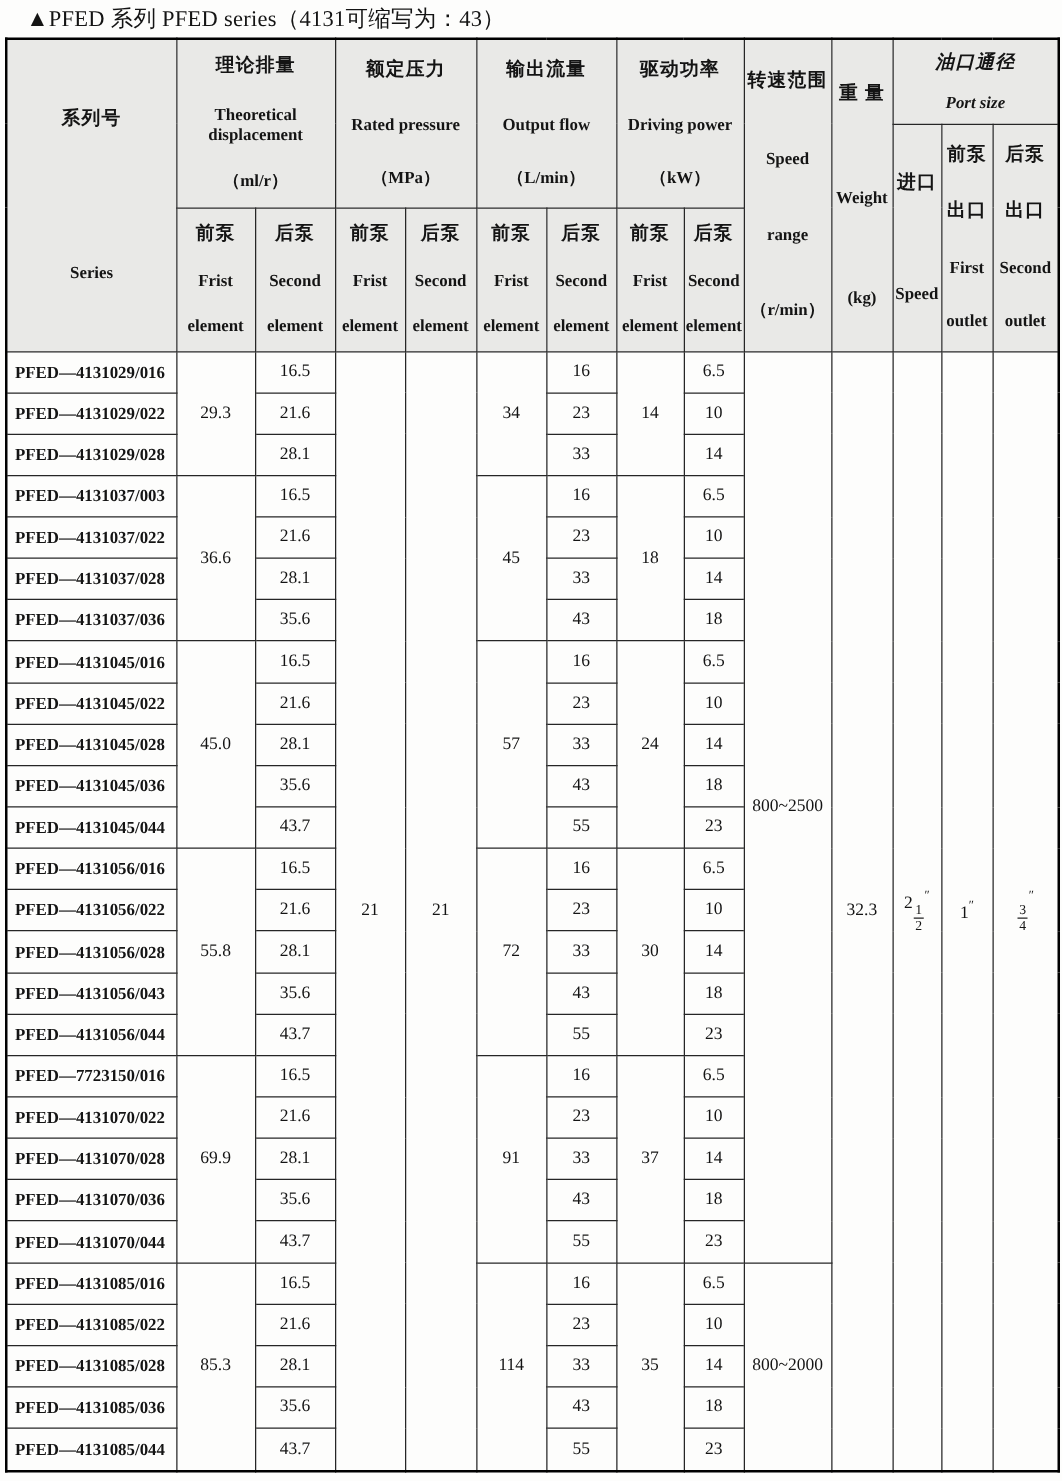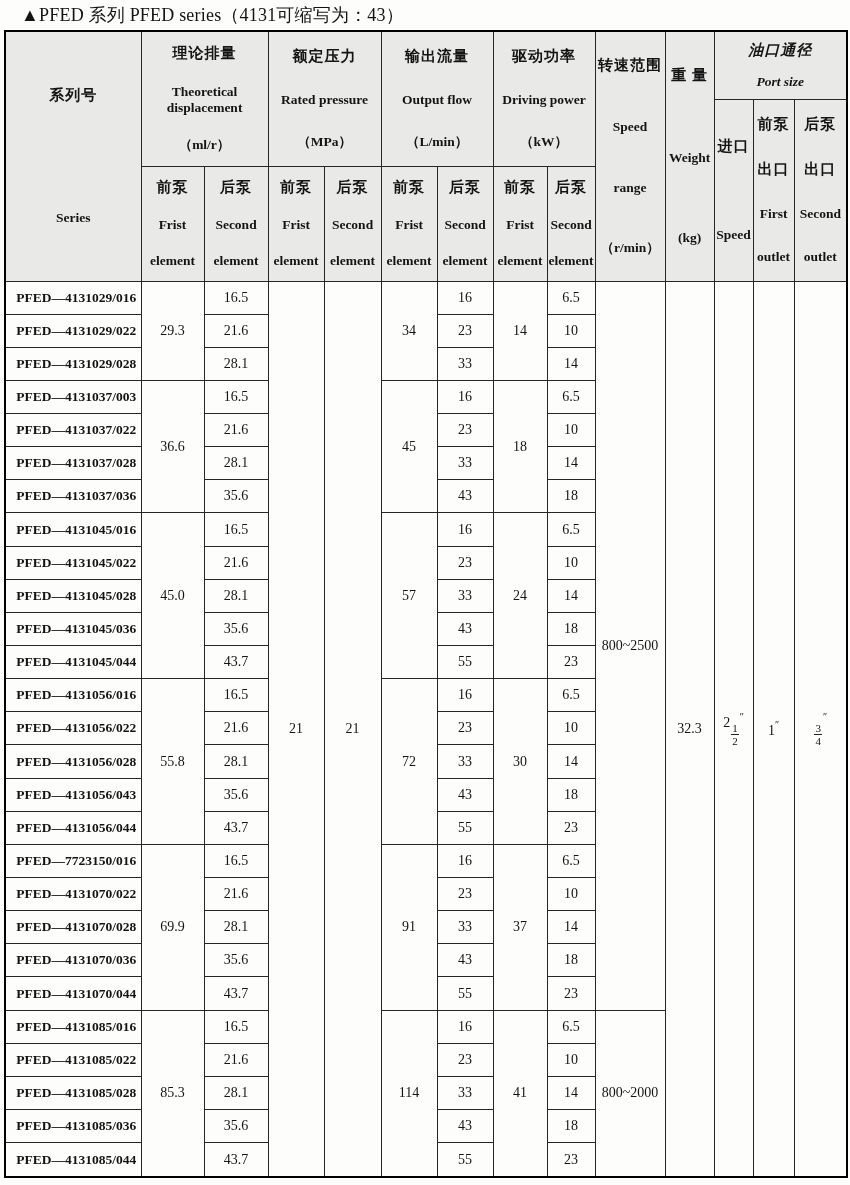--- a/index.html
+++ b/index.html
@@ -10,21 +10,21 @@
   table.spec{position:absolute;left:4px;top:30px;width:842px;height:1148px;border-collapse:collapse;table-layout:fixed;border:2px solid #000;}
   .spec th,.spec td{border:1px solid #262626;text-align:center;vertical-align:middle;overflow:hidden;padding:0;}
   .spec thead th{background:#e9e9e7;font-weight:bold;}
   tr.hr1{height:68px;} tr.hr2{height:67px;} tr.hr3{height:115px;}
   .vs{display:flex;flex-direction:column;justify-content:space-around;align-items:center;width:100%;}
   .vs span{display:block;line-height:1.12;}
   .zh{font-size:15px;letter-spacing:1px;}
   .en{font-size:13.5px;}
   .h244{height:244px;} .h129{height:129px;} .h176{height:176px;} .h109{height:109px;} .h62{height:62px;font-style:italic;}
   .spec td{font-size:14px;background:#fdfdfc;}
-  .spec td.series{text-align:center;padding-left:6px;font-weight:bold;font-size:13.5px;white-space:nowrap;}
+  .spec td.series{text-align:left;padding-left:6px;font-weight:bold;font-size:13.5px;white-space:nowrap;}
   .whole{font-size:14px;}
   .frac{display:inline-flex;flex-direction:column;align-items:center;font-size:11px;line-height:1.1;vertical-align:-5px;margin:0 1px;}
   .frac .fnum{border-bottom:1px solid #222;padding:0 1px;}
   .frac .fden{padding:0 1px;}
   .mark{font-size:10px;vertical-align:7px;}
 </style>
 </head>
 <body>
 
 <div class="page">
@@ -348,21 +348,21 @@
           <td>43.7</td>
           <td>55</td>
           <td>23</td>
         </tr>
         <tr>
           <td class="series">PFED—4131085/016</td>
           <td rowspan="5">85.3</td>
           <td>16.5</td>
           <td rowspan="5">114</td>
           <td>16</td>
-          <td rowspan="5">41</td>
+          <td rowspan="5">35</td>
           <td>6.5</td>
           <td rowspan="5">800~2000</td>
         </tr>
         <tr>
           <td class="series">PFED—4131085/022</td>
           <td>21.6</td>
           <td>23</td>
           <td>10</td>
         </tr>
         <tr>

